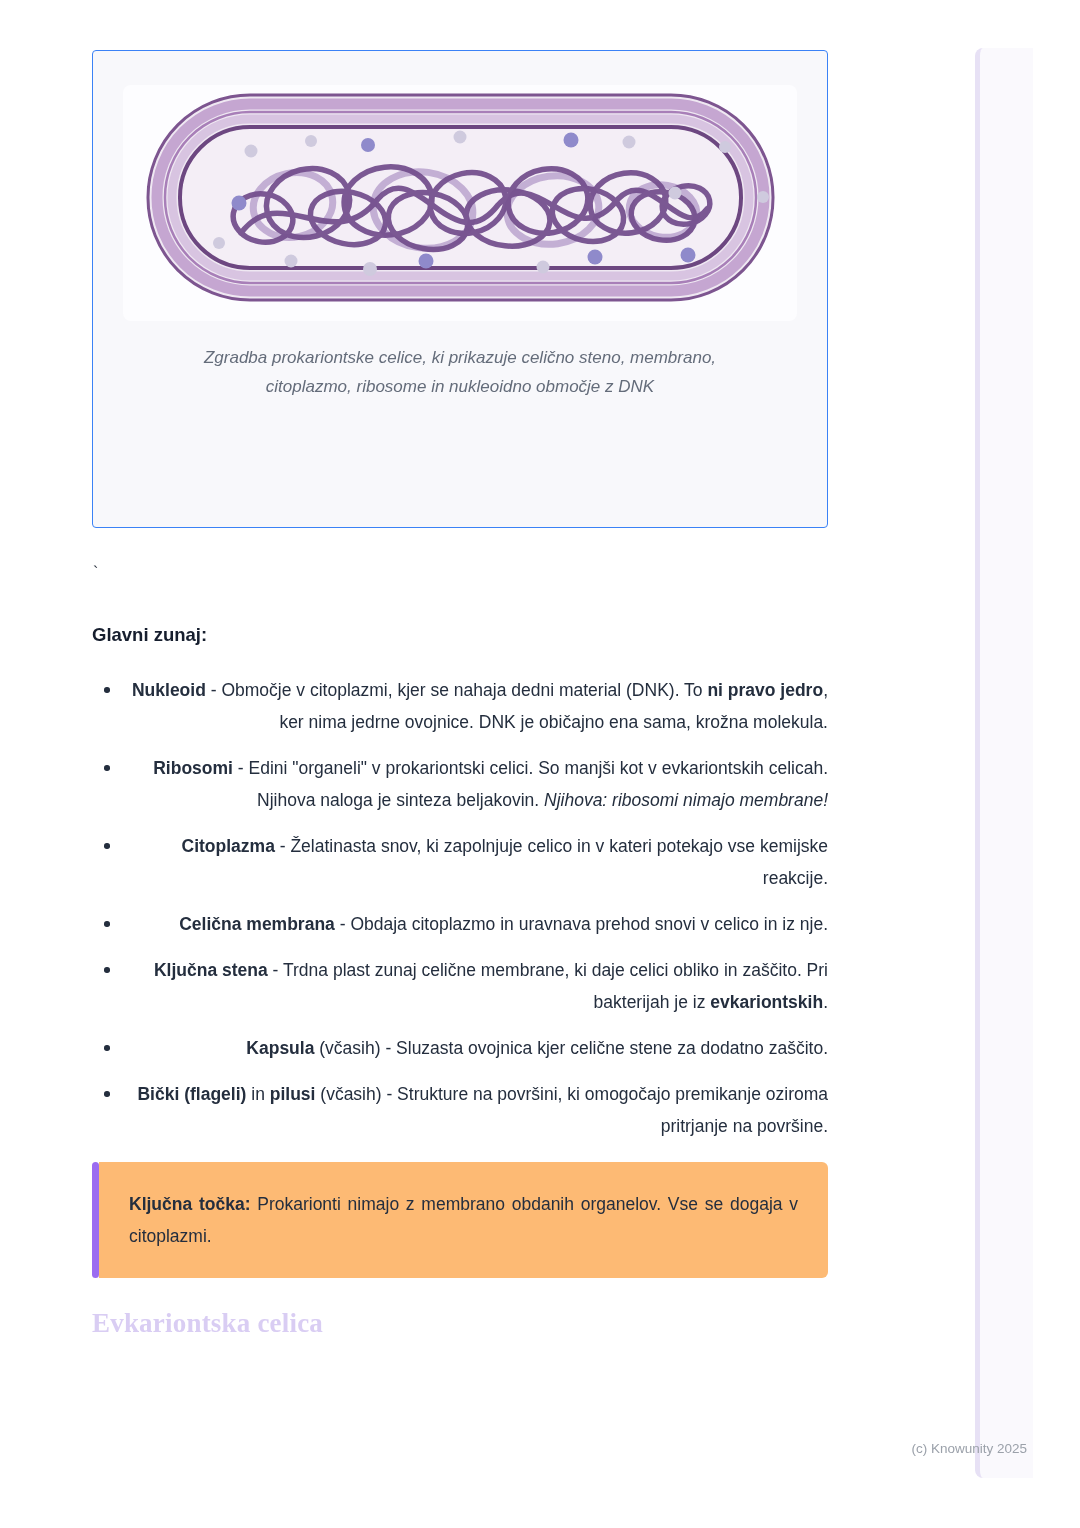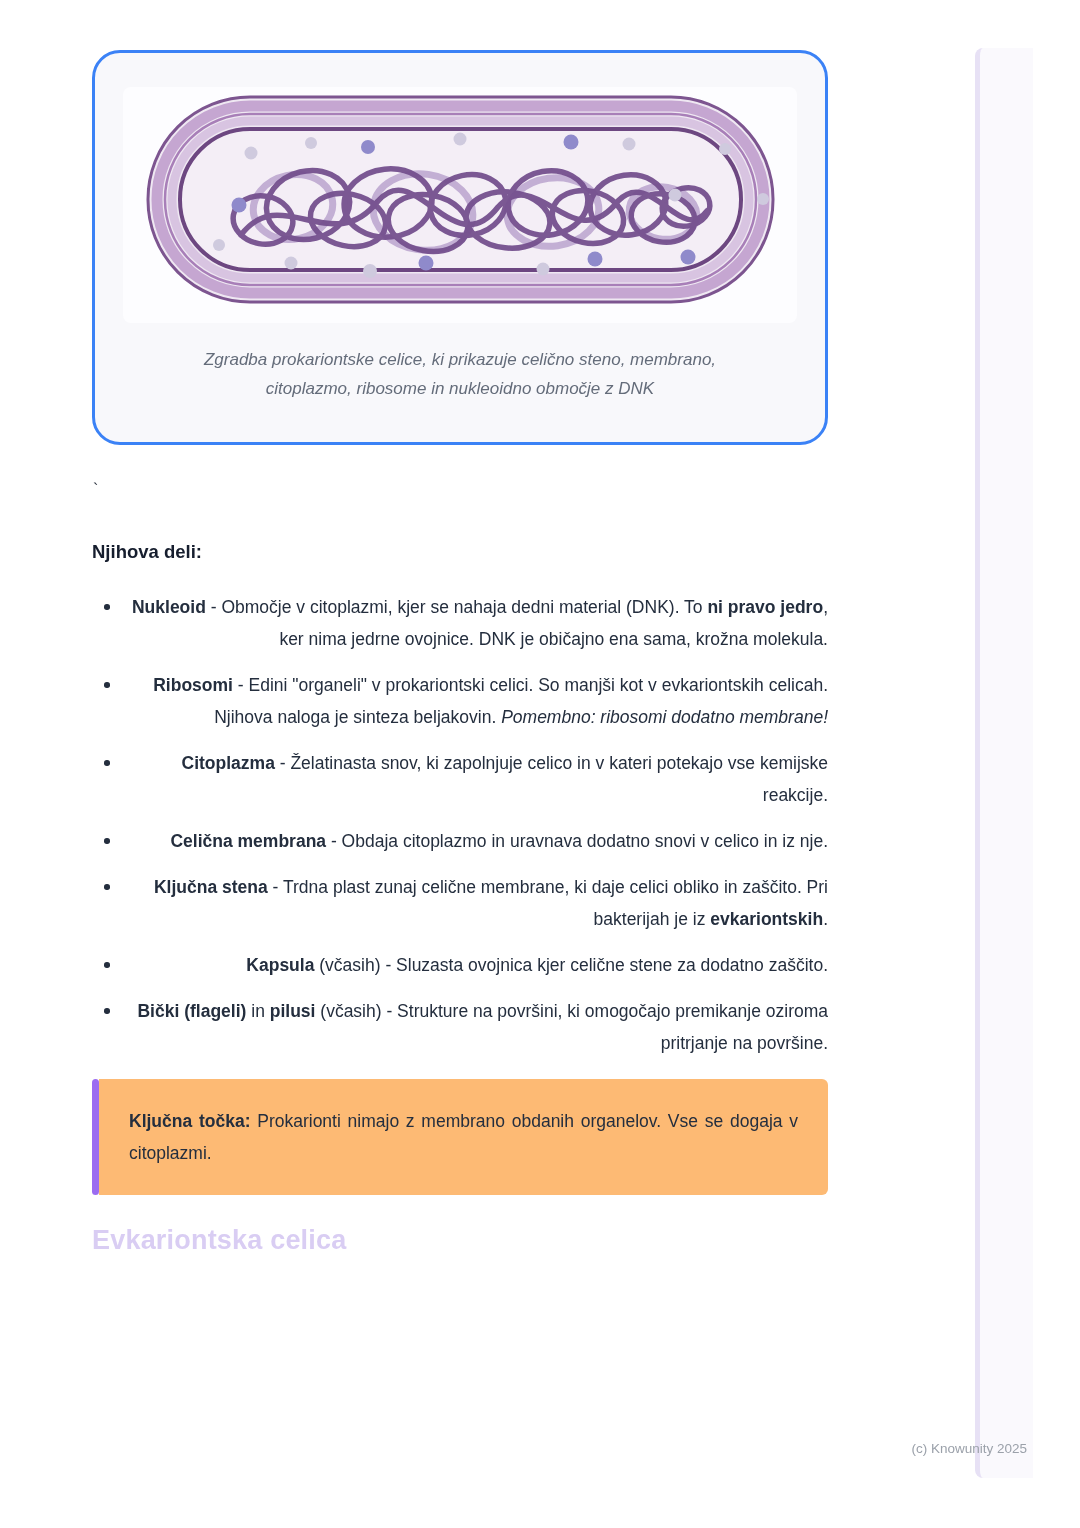--- a/index.html
+++ b/index.html
@@ -7,22 +7,22 @@
   body {
     width:1080px; height:1528px; position:relative; overflow:hidden;
     background:#ffffff;
     font-family:"Liberation Sans", sans-serif;
     color:#242e3e;
   }
   .main-col { position:absolute; left:92px; top:0; width:736px; }
 
   
   .figure-card {
-    margin-top:50px; height:395px;
-    background:#f8f8fb; border:3px solid #3b82f6; border-radius:28px;
+    margin-top:50px; height:478px;
+    background:#f8f8fb; border:1px solid #3b82f6; border-radius:4px;
     padding-top:34px;
   }
   .figure-frame {
     width:674px; height:236px; margin:0 auto; background:#fdfdff;
     border-radius:8px; overflow:hidden;
   }
   .figure-frame svg { display:block; }
   .figure-caption {
     margin:22px auto 0; width:660px; text-align:center;
     font-style:italic; font-size:17px; line-height:29px; color:#646c7a;
@@ -142,36 +142,36 @@
       </svg>
     </div>
     <p class="figure-caption">
       <span>Zgradba prokariontske celice, ki prikazuje celično steno, membrano,</span>
       <span>citoplazmo, ribosome in nukleoidno območje z DNK</span>
     </p>
   </div>
 
   <div class="stray-mark">`</div>
 
-  <h3 class="section-heading">Njihova deli:</h3>
+  <h3 class="section-heading">Glavni zunaj:</h3>
 
   <ul class="parts-list">
       <li><strong>Nukleoid</strong><span> - Območje v citoplazmi, kjer se nahaja dedni material (DNK). To </span><strong>ni pravo jedro</strong><span>, ker nima jedrne ovojnice. DNK je običajno ena sama, krožna molekula.</span></li>
-      <li><strong>Ribosomi</strong><span> - Edini "organeli" v prokariontski celici. So manjši kot v evkariontskih celicah. Njihova naloga je sinteza beljakovin. </span><em>Pomembno: ribosomi dodatno membrane!</em></li>
+      <li><strong>Ribosomi</strong><span> - Edini "organeli" v prokariontski celici. So manjši kot v evkariontskih celicah. Njihova naloga je sinteza beljakovin. </span><em>Njihova: ribosomi nimajo membrane!</em></li>
       <li><strong>Citoplazma</strong><span> - Želatinasta snov, ki zapolnjuje celico in v kateri potekajo vse kemijske reakcije.</span></li>
-      <li><strong>Celična membrana</strong><span> - Obdaja citoplazmo in uravnava dodatno snovi v celico in iz nje.</span></li>
+      <li><strong>Celična membrana</strong><span> - Obdaja citoplazmo in uravnava prehod snovi v celico in iz nje.</span></li>
       <li><strong>Ključna stena</strong><span> - Trdna plast zunaj celične membrane, ki daje celici obliko in zaščito. Pri bakterijah je iz </span><strong>evkariontskih</strong><span>.</span></li>
       <li><strong>Kapsula</strong><span> (včasih) - Sluzasta ovojnica kjer celične stene za dodatno zaščito.</span></li>
       <li><strong>Bički (flageli)</strong><span> in </span><strong>pilusi</strong><span> (včasih) - Strukture na površini, ki omogočajo premikanje oziroma pritrjanje na površine.</span></li>
     </ul>
 
   <div class="callout">
     <div class="callout-bar" style="background: rgb(155, 108, 241);"></div>
     <div class="callout-box" style="background: #fdba74;">
       <p class="callout-text"><strong>Ključna točka:</strong><span> Prokarionti nimajo z membrano obdanih organelov. Vse se dogaja v citoplazmi.</span></p>
     </div>
   </div>
 
-  <h2 class="next-heading" style="color: rgb(217, 205, 243);">Evkariontska celica</h2>
+  <h2 class="next-heading" style="color: rgb(217, 205, 243); font-family: Liberation Serif, serif;">Evkariontska celica</h2>
 
 </div>
 
 <div class="page-footer">(c) Knowunity 2025</div>
 
 </body></html>

